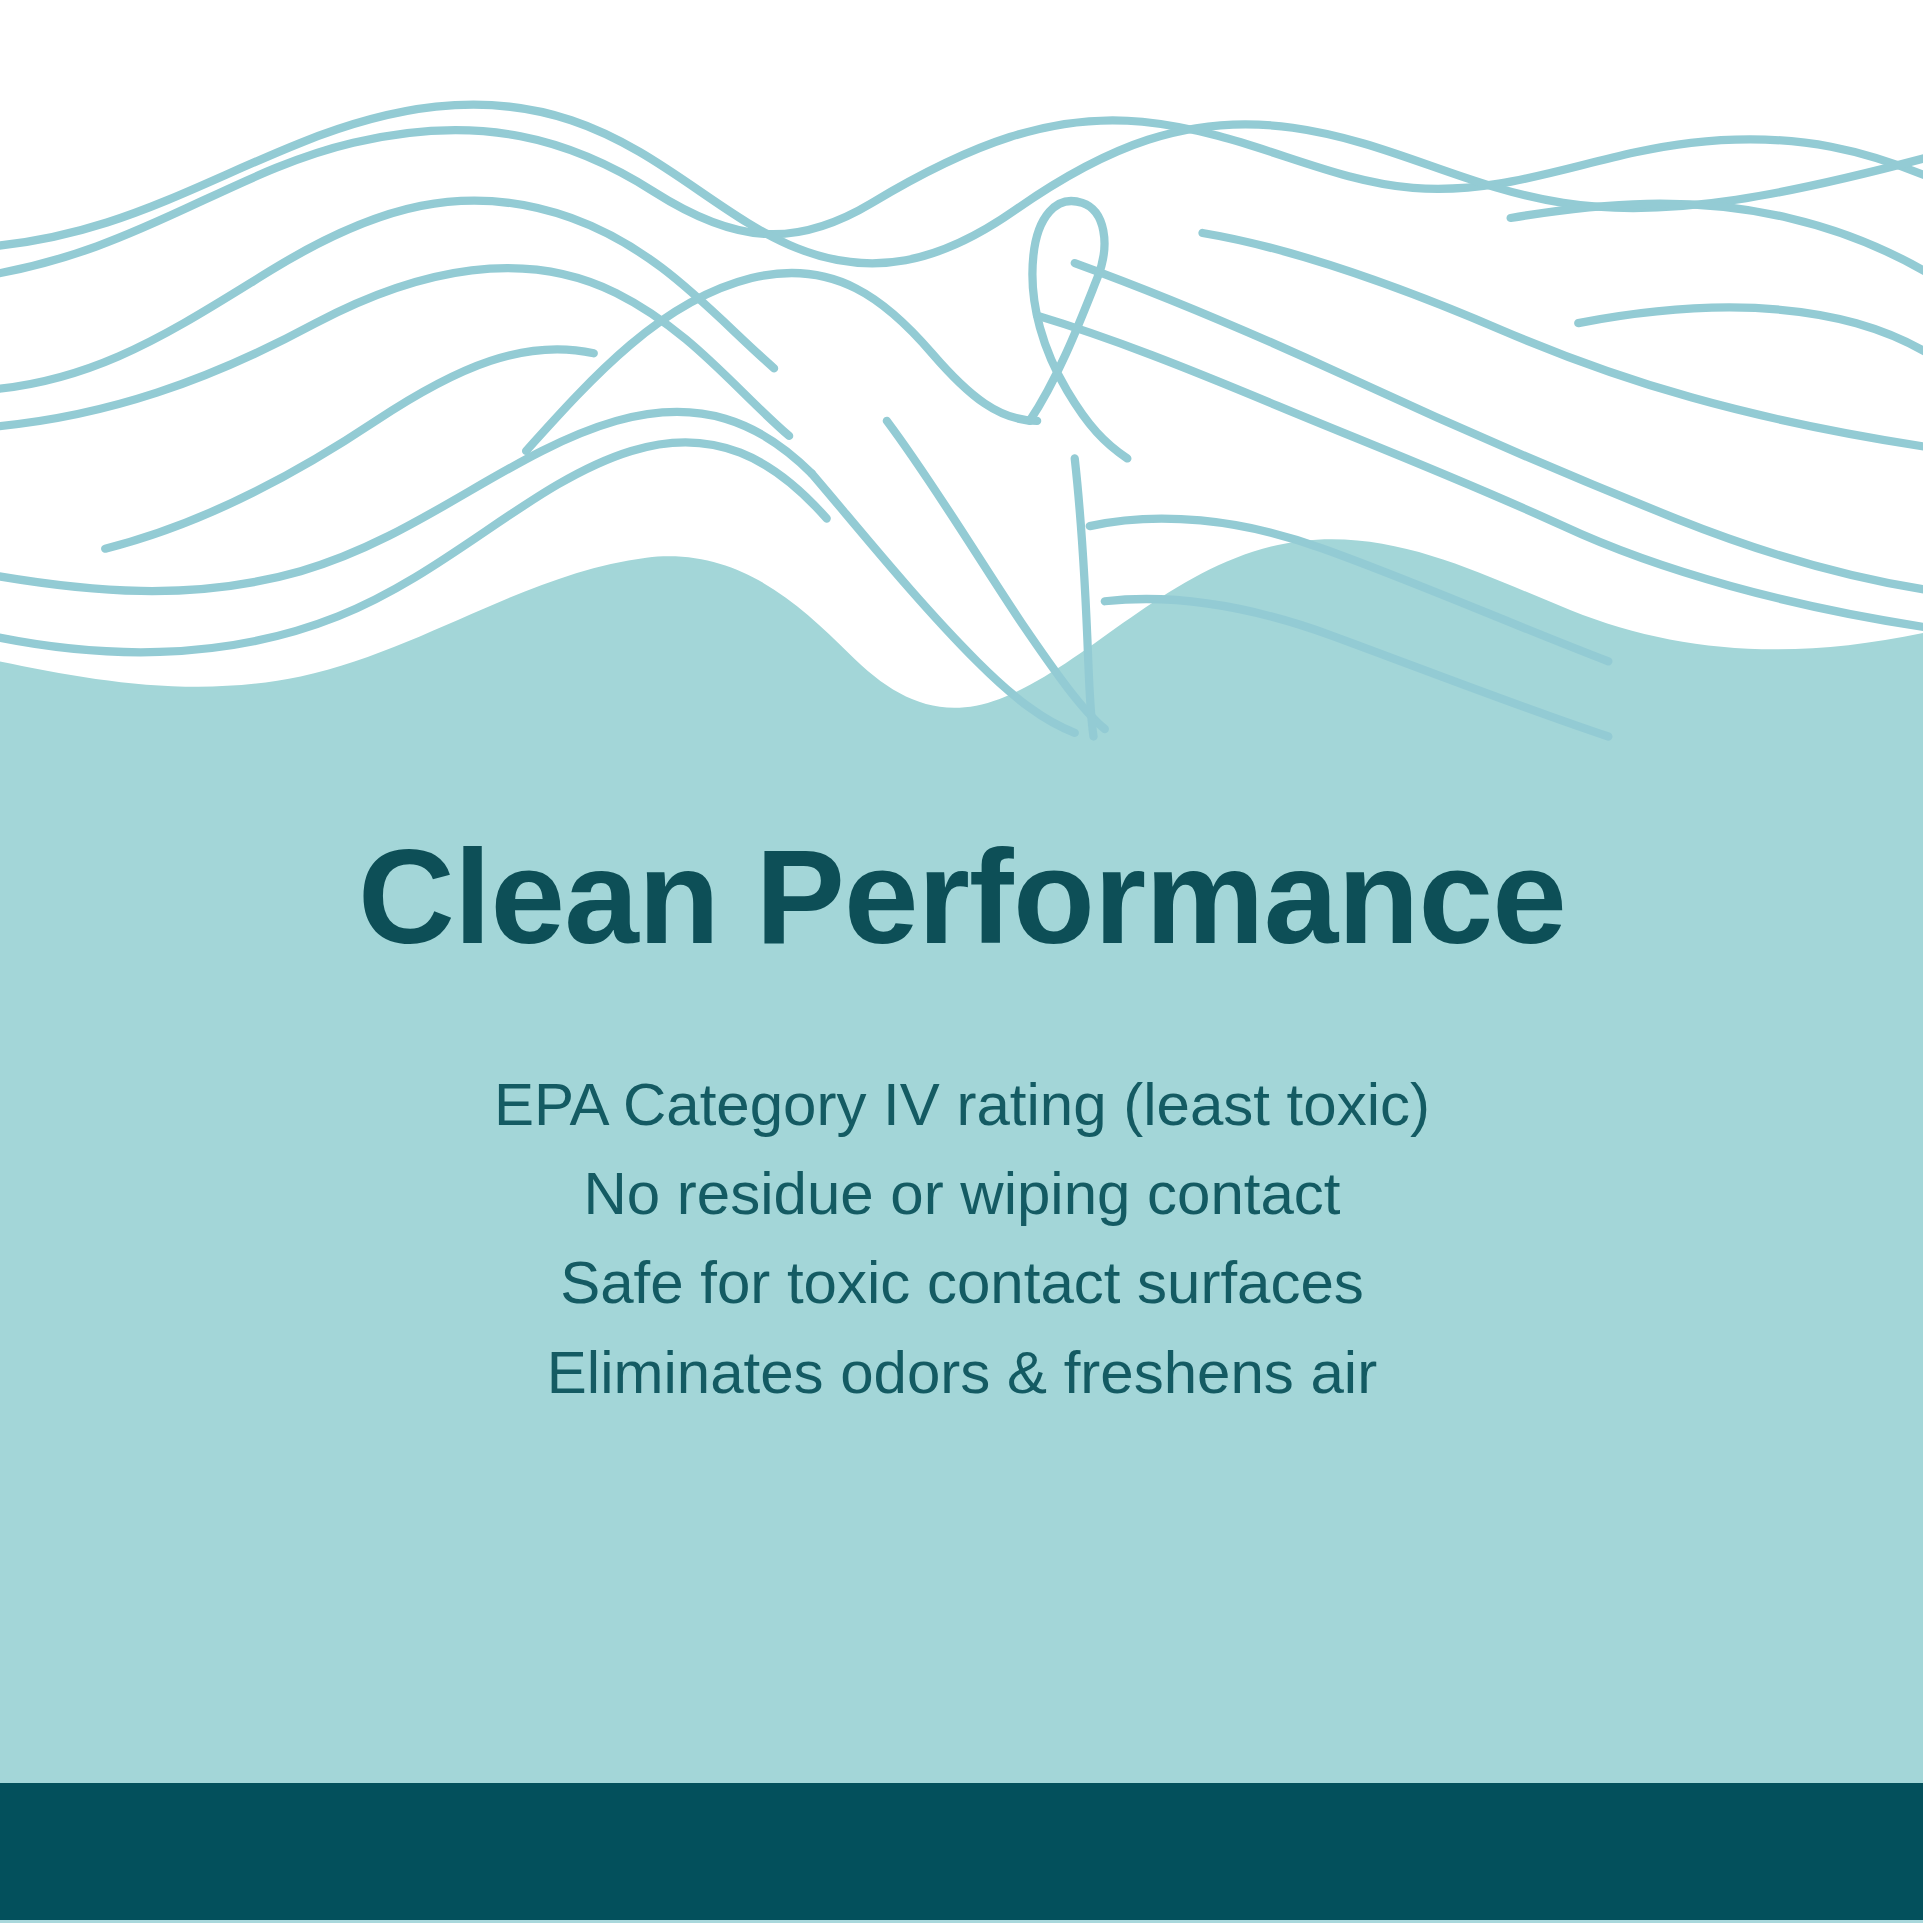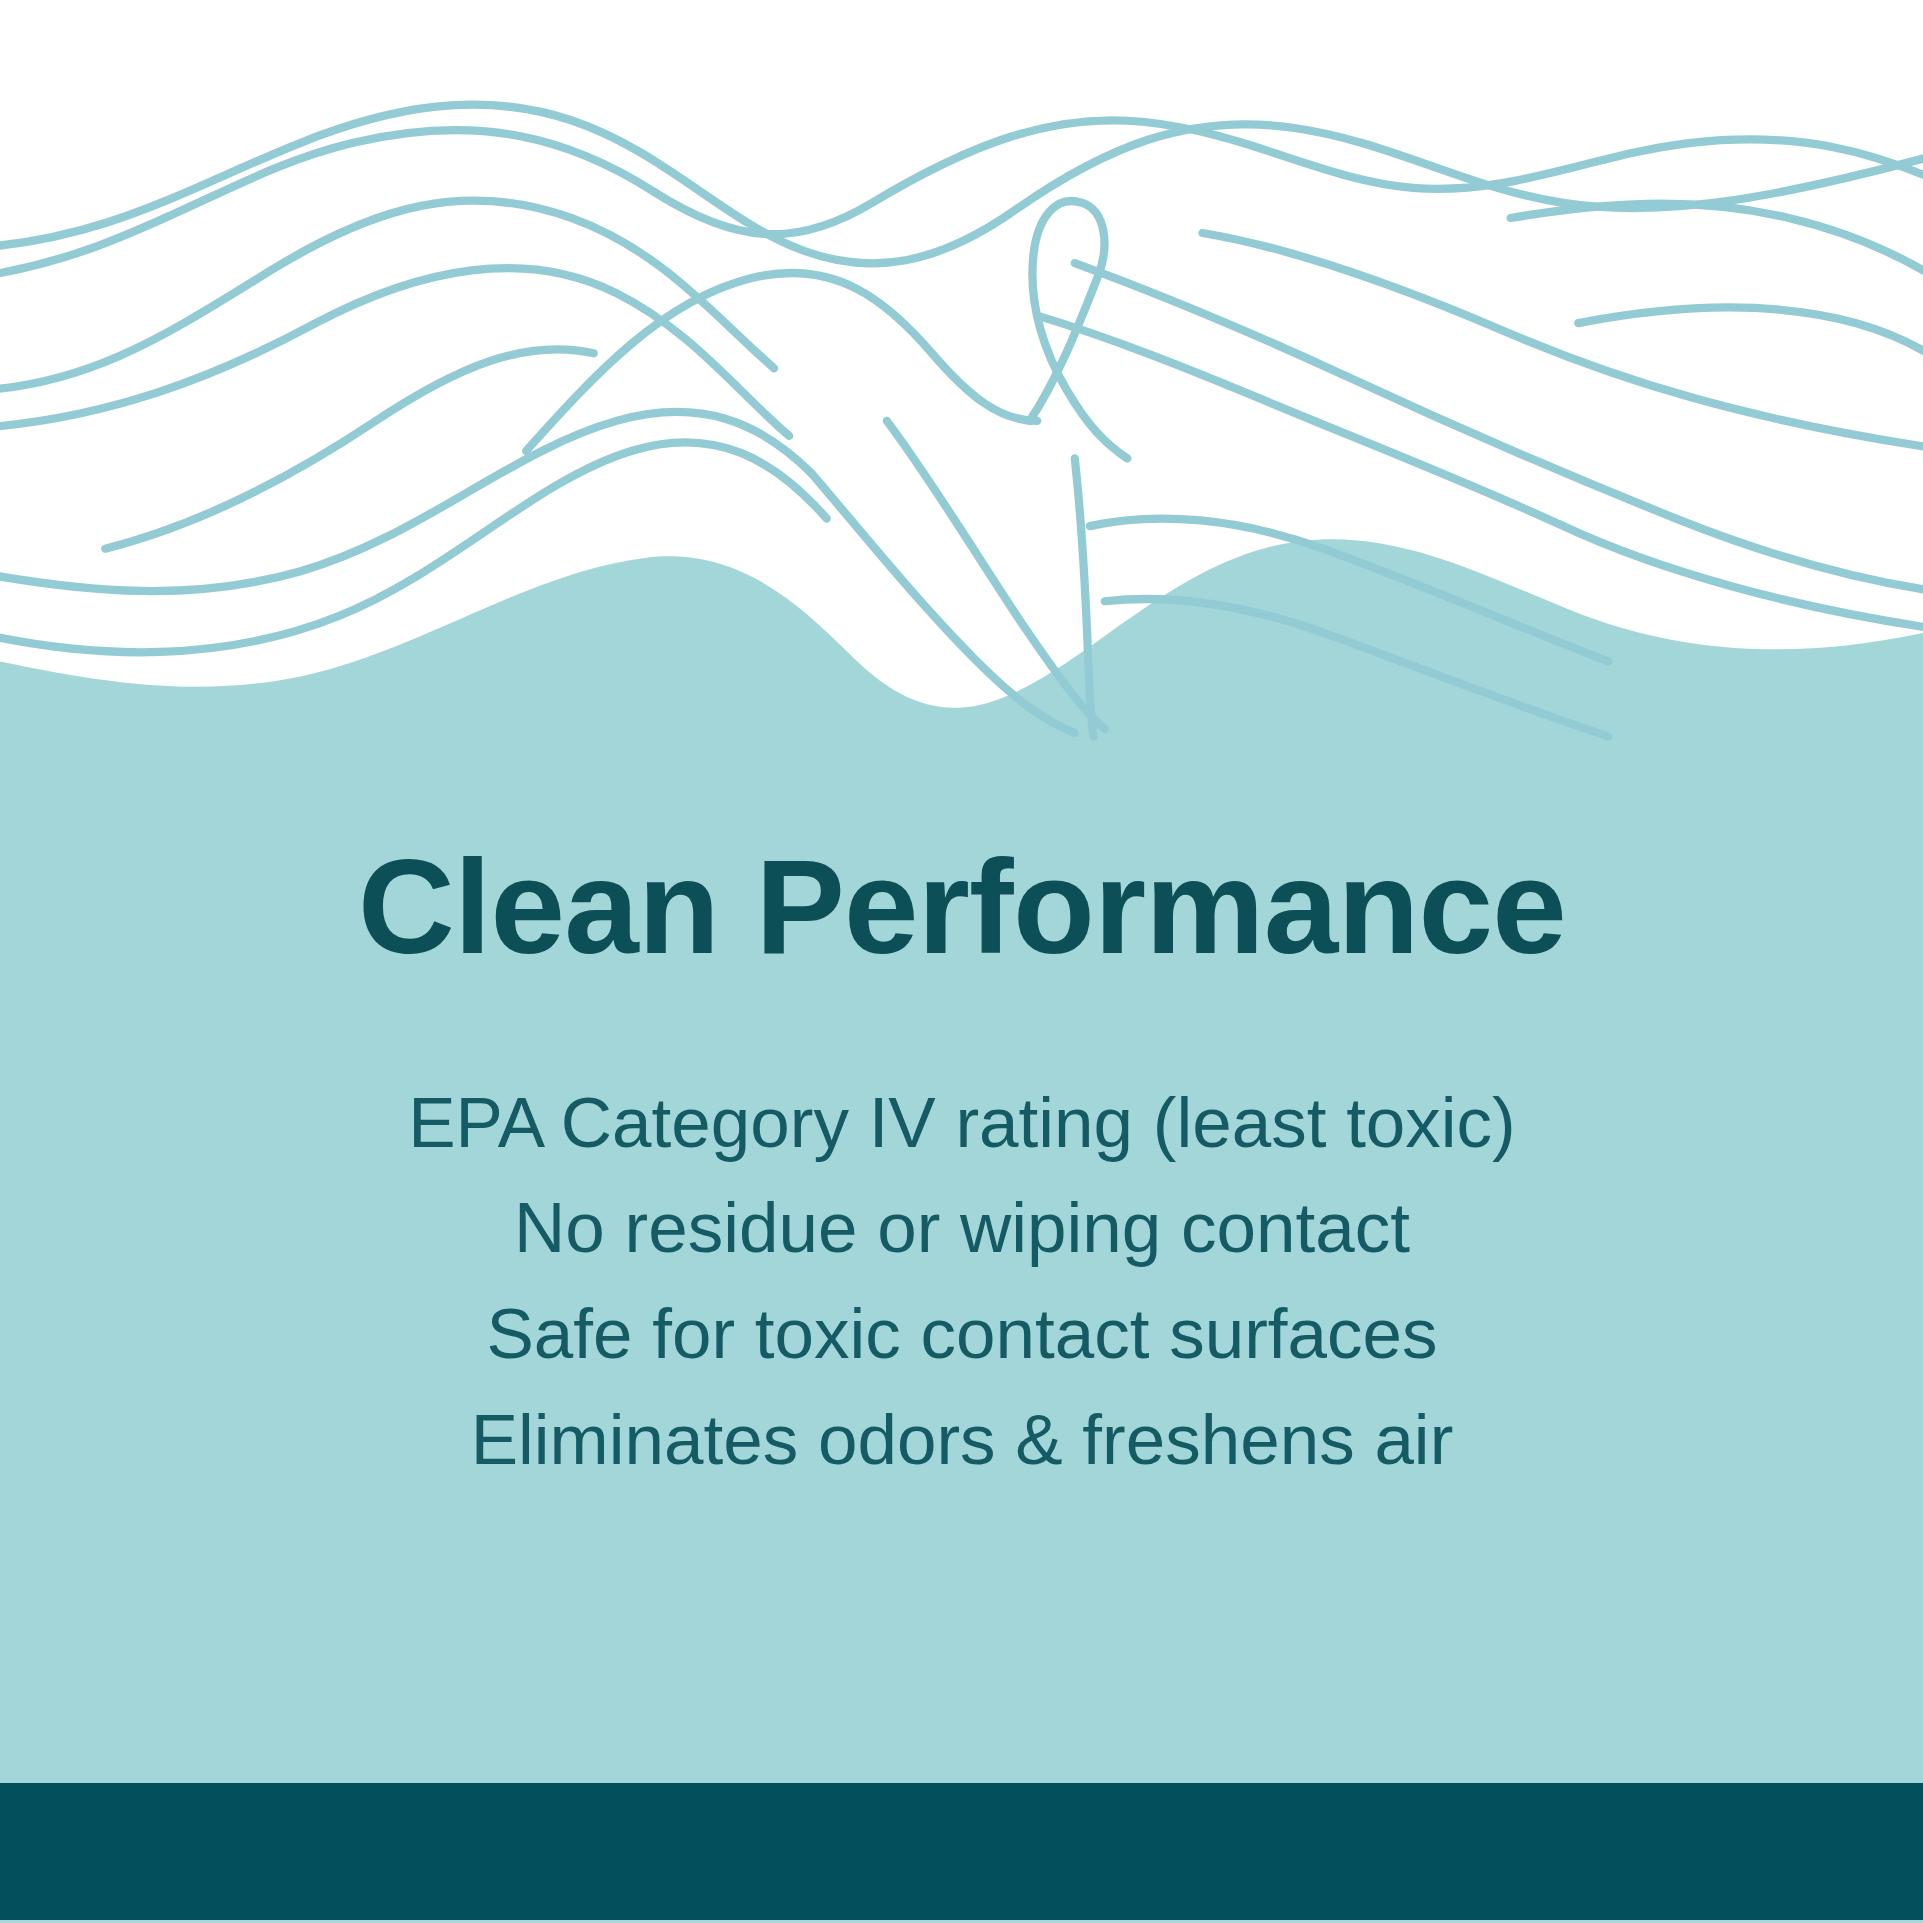--- a/index.html
+++ b/index.html
@@ -32,37 +32,37 @@
   #content {
     position: absolute;
     left: 0;
     top: 827px;
     width: 1924px;
     text-align: center;
     z-index: 3;
   }
 
   #headline {
-    margin: 10px;
+    margin: 0;
     font-size: 134px;
     line-height: 1.05;
     font-weight: 700;
     letter-spacing: -0.8px;
     color: #0D4F57;
     white-space: nowrap;
   }
 
   #benefit-list {
     margin: 0;
     padding: 0;
     list-style: none;
     margin-top: 92px;
   }
   #benefit-list li {
-    font-size: 71px;
+    font-size: 60px;
     line-height: 1.49;
     font-weight: 400;
     color: #145B63;
     white-space: nowrap;
   }
 
   
   #footer-bar {
     position: absolute;
     left: 0;

